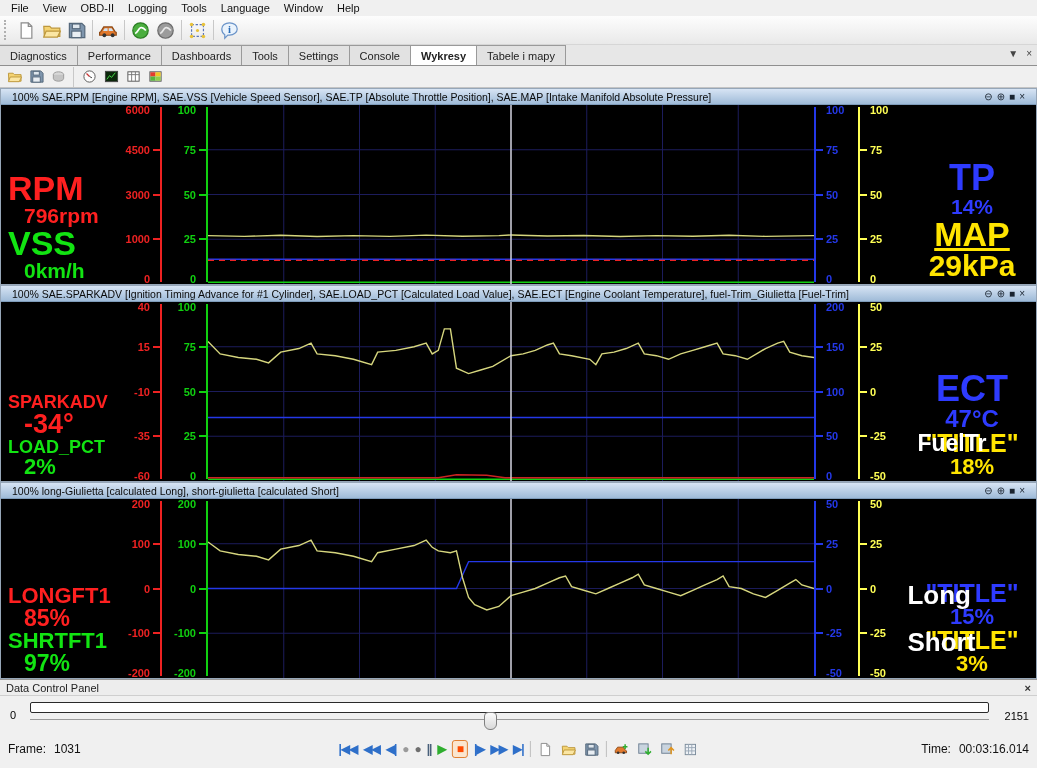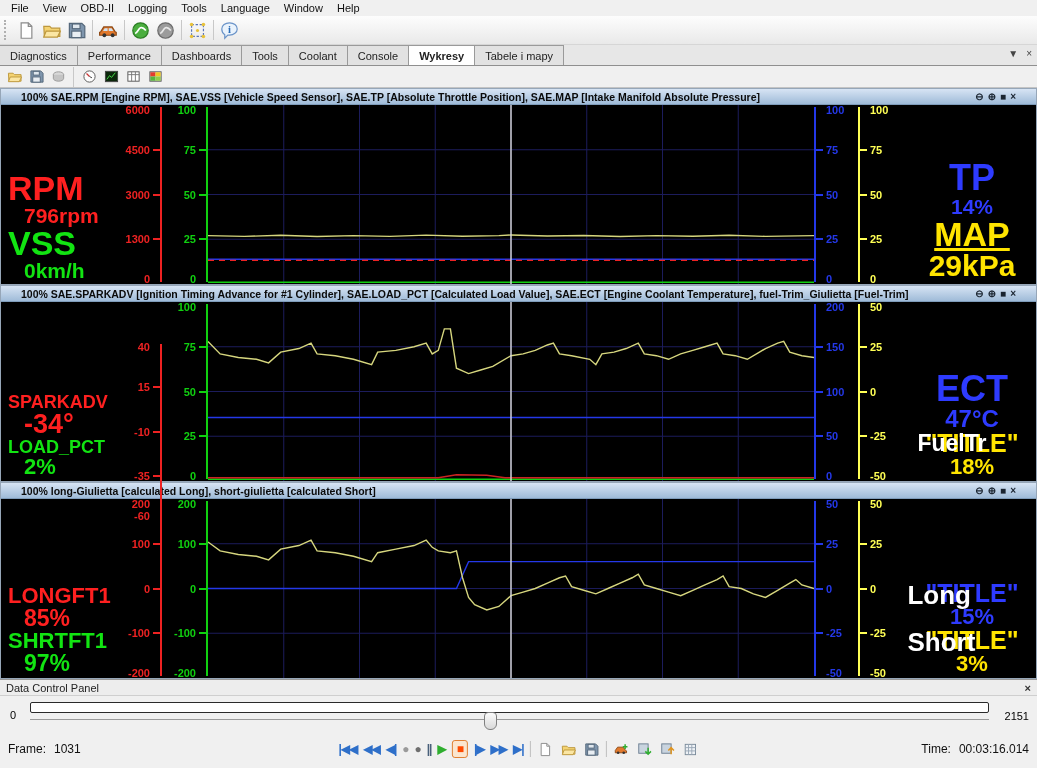--- a/index.html
+++ b/index.html
@@ -24,21 +24,21 @@
   .tab-controls{position:absolute;right:5px;top:3px;display:flex;gap:8px;color:#444;font-size:10px;}
   .tab-controls span{cursor:default;}
   
   .chart-toolbar{height:21px;background:#f0f0f0;display:flex;align-items:center;padding:0 4px;
                  border-bottom:1px solid #c4c4c4;}
   .ct-icon{width:20px;height:18px;display:flex;align-items:center;justify-content:center;}
   .ct-icon svg{width:15px;height:15px;}
   
   .panel{border:1px solid #96a6b8;box-sizing:border-box;}
   .panel-title{height:15px;background:linear-gradient(#d7e4f4,#9fbbd8);display:flex;align-items:center;
-               font-size:10.5px;color:#0a0a0a;padding:0 20px;border-bottom:1px solid #7f9cba;font-weight:bold;}
+               font-size:10.5px;color:#0a0a0a;padding:0 11px;border-bottom:1px solid #7f9cba;}
   .pt-btns{margin-left:auto;display:flex;gap:4px;font-size:10px;color:#1a2430;align-items:center;}
   .panel-body{height:179px;background:#000;display:flex;}
   .ro-col{display:flex;flex-direction:column;justify-content:flex-end;padding:3px 0;}
   .ro-col.left{width:112px;align-items:flex-start;padding-left:7px;}
   .ro-col.right{width:128px;align-items:center;}
   .ro-line{font-weight:bold;line-height:1;position:relative;white-space:nowrap;}
   .ro-col.left .ro-line.value{padding-left:16px;}
   .ro-front{position:absolute;top:1px;font-weight:bold;}
   .axis{position:relative;height:100%;box-sizing:border-box;}
   .ax-line{position:absolute;top:2px;bottom:2px;width:2px;}
@@ -153,21 +153,21 @@
           </svg>
         </span>
       </span>
   </div>
 
   <div class="tabbar">
     <div class="tab">Diagnostics</div>
     <div class="tab">Performance</div>
     <div class="tab">Dashboards</div>
     <div class="tab">Tools</div>
-    <div class="tab">Coolant</div>
+    <div class="tab">Settings</div>
     <div class="tab">Console</div>
     <div class="tab active">Wykresy</div>
     <div class="tab">Tabele i mapy</div>
     <div class="tab-controls">
       <span>▼</span>
       <span>×</span>
     </div>
   </div>
 
   <div class="chart-toolbar">
@@ -242,21 +242,21 @@
             <div class="ro-line value"><span style="color: rgb(18, 228, 18); font-size: 21px;">0km/h</span></div>
           </div>
           <div class="axis" style="width: 42px;">
             <div class="ax-line" style="background: rgb(238, 34, 34); right: 0px;"></div>
             <div class="ax-lbl" style="color: rgb(238, 34, 34); top: 3%; transform: translateY(-50%); right: 12px;">6000</div>
             <div class="ax-tick" style="background: rgb(238, 34, 34); top: calc(25% - 1px); right: 2px;"></div>
             <div class="ax-lbl" style="color: rgb(238, 34, 34); top: 25%; transform: translateY(-50%); right: 12px;">4500</div>
             <div class="ax-tick" style="background: rgb(238, 34, 34); top: calc(50% - 1px); right: 2px;"></div>
             <div class="ax-lbl" style="color: rgb(238, 34, 34); top: 50%; transform: translateY(-50%); right: 12px;">3000</div>
             <div class="ax-tick" style="background: rgb(238, 34, 34); top: calc(75% - 1px); right: 2px;"></div>
-            <div class="ax-lbl" style="color: rgb(238, 34, 34); top: 75%; transform: translateY(-50%); right: 12px;">1300</div>
+            <div class="ax-lbl" style="color: rgb(238, 34, 34); top: 75%; transform: translateY(-50%); right: 12px;">1000</div>
             <div class="ax-lbl" style="color: rgb(238, 34, 34); top: 97%; transform: translateY(-50%); right: 12px;">0</div>
           </div>
           <div class="axis" style="width: 46px;">
             <div class="ax-line" style="background: rgb(16, 208, 16); right: 0px;"></div>
             <div class="ax-lbl" style="color: rgb(16, 208, 16); top: 3%; transform: translateY(-50%); right: 12px;">100</div>
             <div class="ax-tick" style="background: rgb(16, 208, 16); top: calc(25% - 1px); right: 2px;"></div>
             <div class="ax-lbl" style="color: rgb(16, 208, 16); top: 25%; transform: translateY(-50%); right: 12px;">75</div>
             <div class="ax-tick" style="background: rgb(16, 208, 16); top: calc(50% - 1px); right: 2px;"></div>
             <div class="ax-lbl" style="color: rgb(16, 208, 16); top: 50%; transform: translateY(-50%); right: 12px;">50</div>
             <div class="ax-tick" style="background: rgb(16, 208, 16); top: calc(75% - 1px); right: 2px;"></div>
@@ -322,21 +322,21 @@
             <span>×</span>
           </span>
         </div>
         <div class="panel-body">
           <div class="ro-col left">
             <div class="ro-line"><span style="color: rgb(255, 32, 32); font-size: 18px;">SPARKADV</span></div>
             <div class="ro-line value"><span style="color: rgb(255, 32, 32); font-size: 27px;">-34°</span></div>
             <div class="ro-line"><span style="color: rgb(18, 228, 18); font-size: 18px;">LOAD_PCT</span></div>
             <div class="ro-line value"><span style="color: rgb(18, 228, 18); font-size: 22px;">2%</span></div>
           </div>
-          <div class="axis" style="width: 42px; margin-top: 40px;">
+          <div class="axis" style="width: 42px;">
             <div class="ax-line" style="background: rgb(238, 34, 34); right: 0px;"></div>
             <div class="ax-lbl" style="color: rgb(238, 34, 34); top: 3%; transform: translateY(-50%); right: 12px;">40</div>
             <div class="ax-tick" style="background: rgb(238, 34, 34); top: calc(25% - 1px); right: 2px;"></div>
             <div class="ax-lbl" style="color: rgb(238, 34, 34); top: 25%; transform: translateY(-50%); right: 12px;">15</div>
             <div class="ax-tick" style="background: rgb(238, 34, 34); top: calc(50% - 1px); right: 2px;"></div>
             <div class="ax-lbl" style="color: rgb(238, 34, 34); top: 50%; transform: translateY(-50%); right: 12px;">-10</div>
             <div class="ax-tick" style="background: rgb(238, 34, 34); top: calc(75% - 1px); right: 2px;"></div>
             <div class="ax-lbl" style="color: rgb(238, 34, 34); top: 75%; transform: translateY(-50%); right: 12px;">-35</div>
             <div class="ax-lbl" style="color: rgb(238, 34, 34); top: 97%; transform: translateY(-50%); right: 12px;">-60</div>
           </div>

